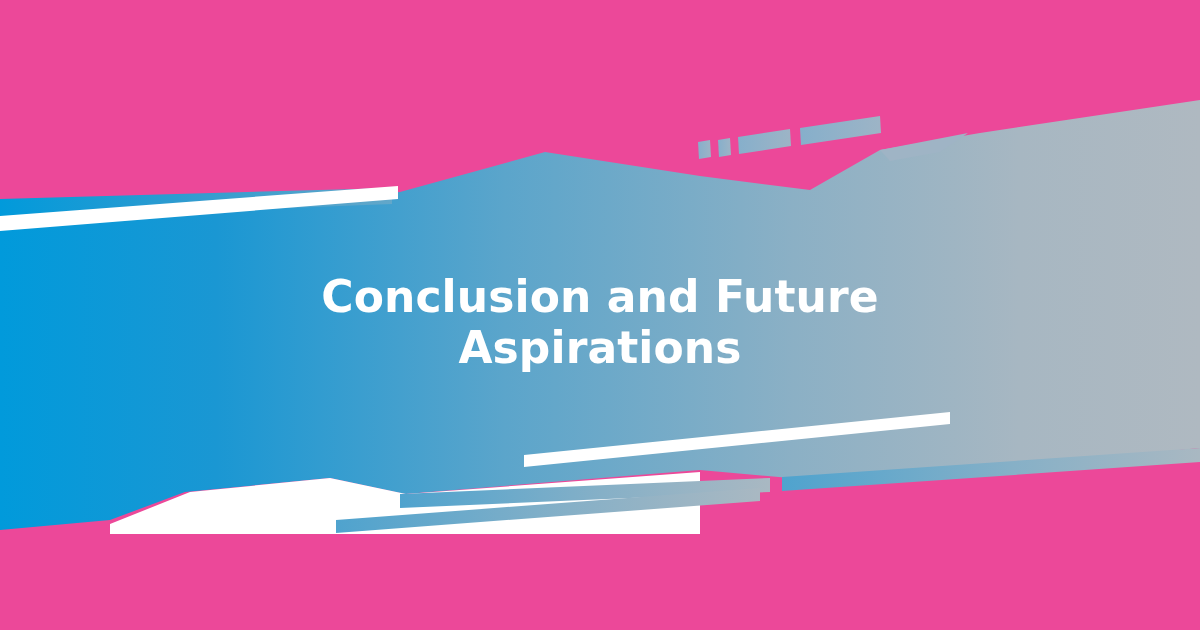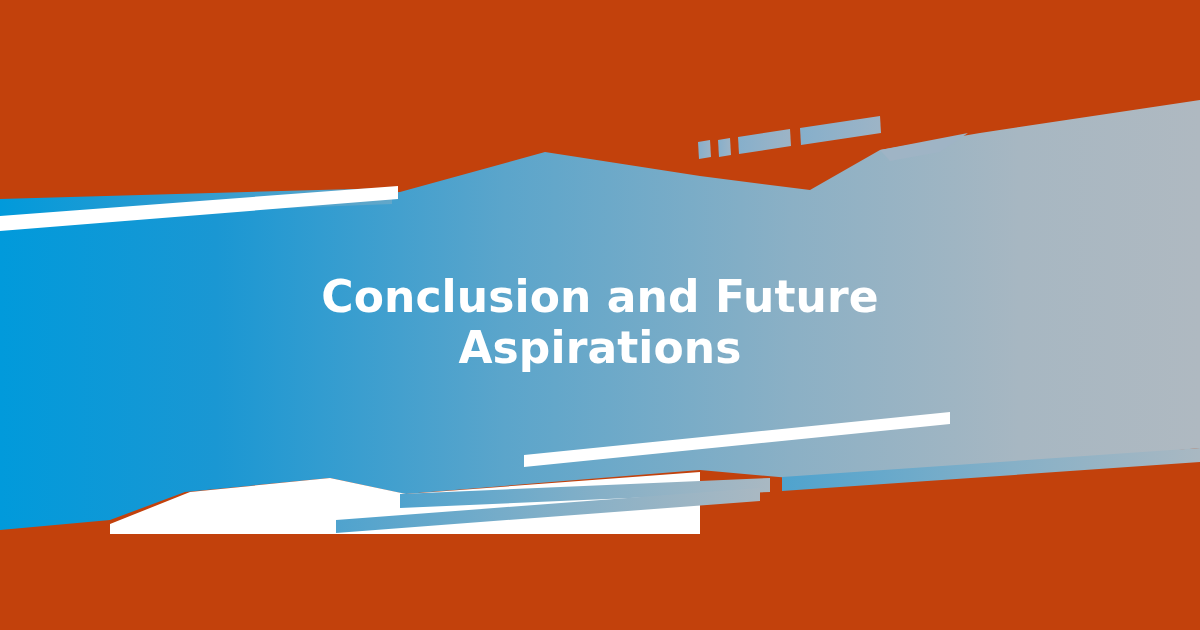--- a/index.html
+++ b/index.html
@@ -10,21 +10,21 @@
   body {
     width: 1200px;
     height: 630px;
     overflow: hidden;
     font-family: "DejaVu Sans", sans-serif;
   }
   #slide {
     position: relative;
     width: 1200px;
     height: 630px;
-    background: #c2410c;
+    background: #ec4899;
   }
   #banner-svg {
     position: absolute;
     left: 0;
     top: 0;
     width: 1200px;
     height: 630px;
     display: block;
   }
   #title-layer {

